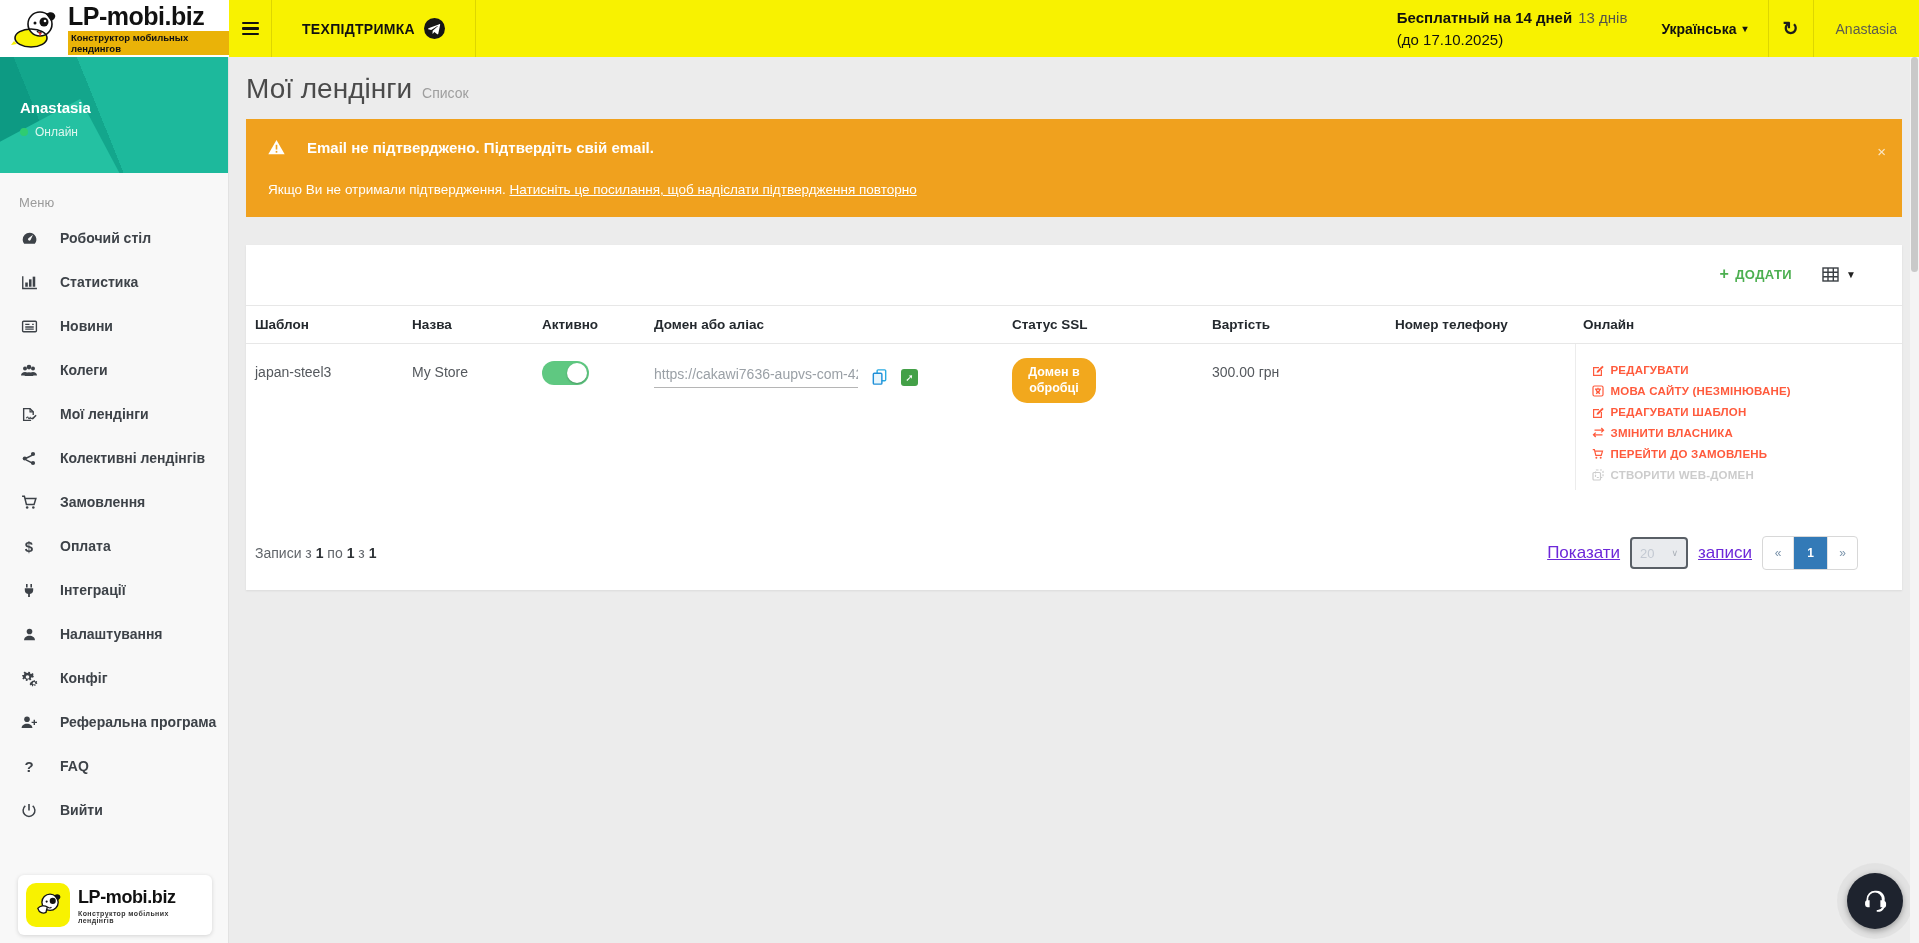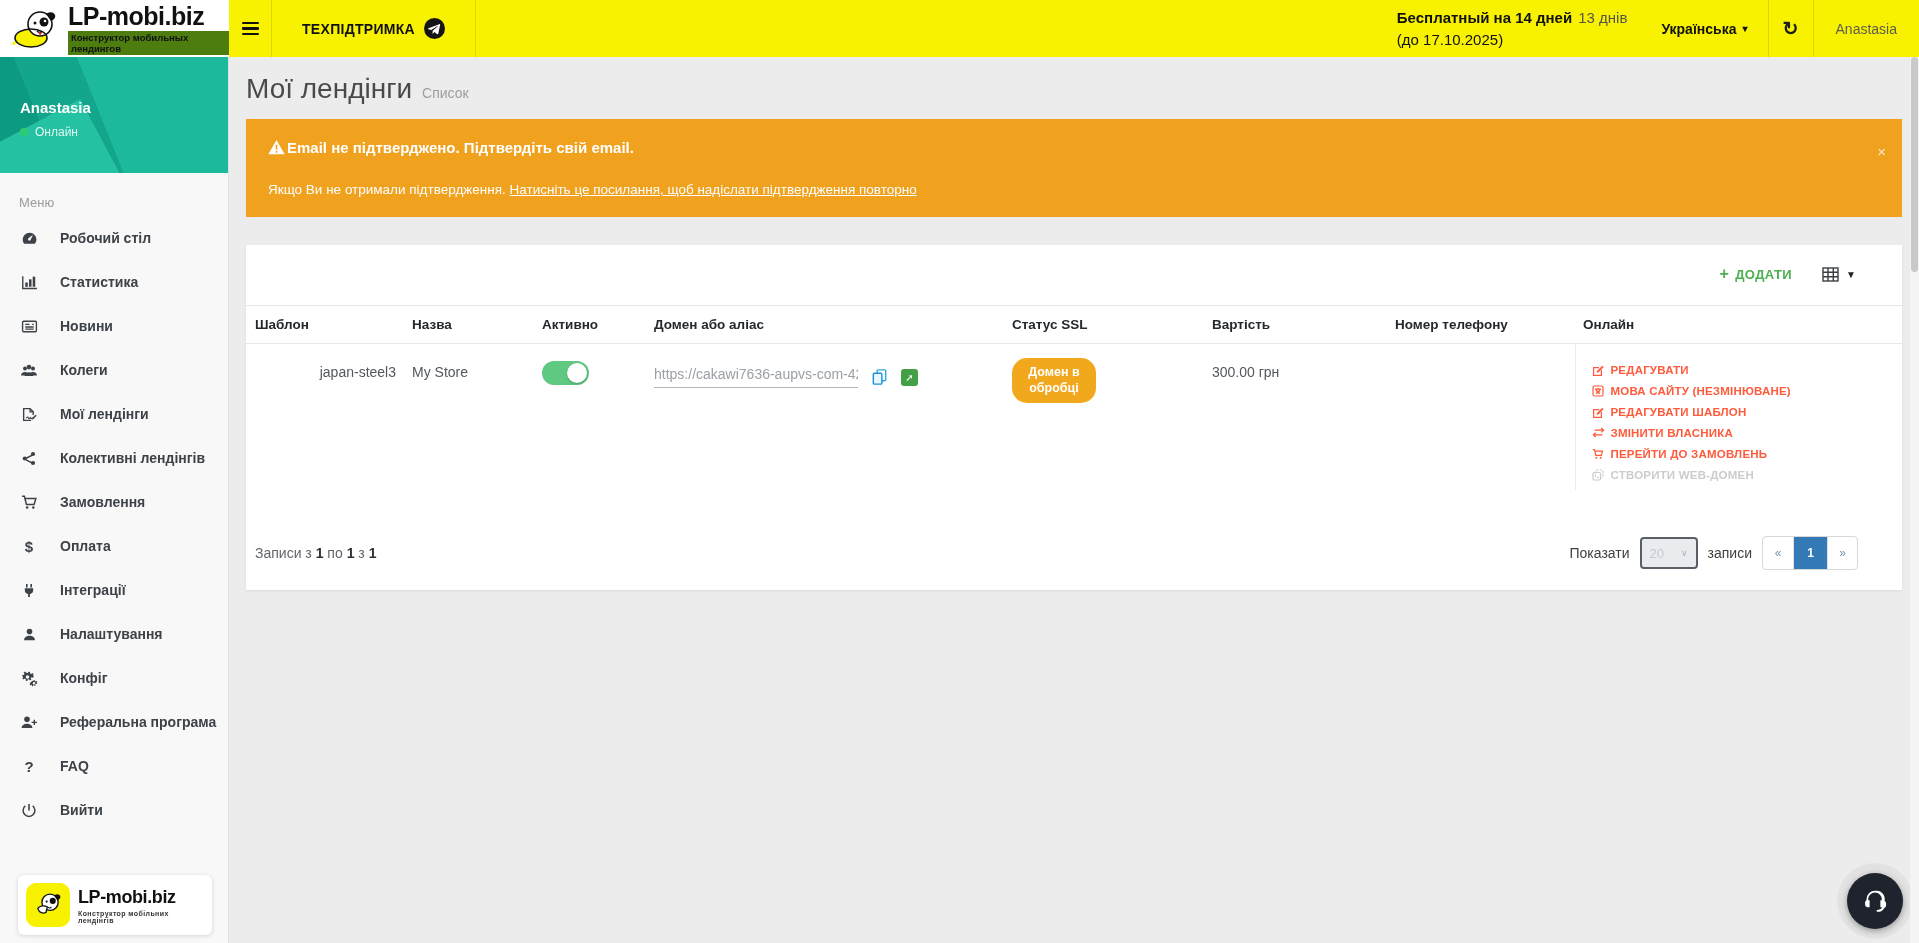--- a/index.html
+++ b/index.html
@@ -3,21 +3,21 @@
 <meta charset="utf-8">
 <style>
   * { margin:0; padding:0; box-sizing:border-box; }
   html,body { width:1919px; height:943px; overflow:hidden; font-family:"Liberation Sans", sans-serif; background:#ececec; }
   svg { display:block; }
 
   
   .topbar { display:flex; height:57px; position:relative; z-index:5; }
   .brand { width:229px; background:#fff; display:flex; align-items:center; gap:8px; padding-left:10px; }
   .brand-text .brand-title { font-size:25px; font-weight:bold; color:#111; letter-spacing:-0.5px; }
-  .brand-text .brand-sub { font-size:9.5px; font-weight:bold; color:#111; background:#4d7c0f; padding:1px 3px; display:inline-block; }
+  .brand-text .brand-sub { font-size:9.5px; font-weight:bold; color:#111; background:#eab308; padding:1px 3px; display:inline-block; }
   .topbar-rest { flex:1; background:#f8f200; display:flex; align-items:stretch; }
   .burger { width:43px; display:flex; align-items:center; justify-content:center; flex-direction:column; gap:3px; border-right:1px solid #ddd600; cursor:pointer; }
   .burger i { display:block; width:17px; height:2.5px; background:#111; border-radius:1px; }
   .support { display:flex; align-items:center; gap:9px; padding:0 30px; border-right:1px solid #ddd600; font-size:14px; font-weight:bold; color:#111; letter-spacing:.3px; cursor:pointer; }
   .tg-badge { width:21px; height:21px; }
   .top-spacer { flex:1; }
   .trial { display:flex; flex-direction:column; justify-content:center; font-size:15px; color:#111; line-height:1.45; padding-right:14px; }
   .trial-l1 b { font-weight:bold; }
   .trial-days { color:#55554a; margin-left:6px;margin-top:48px; }
   .lang { display:flex; align-items:center; gap:6px; padding:0 20px; font-size:14px; font-weight:bold; color:#111; cursor:pointer; }
@@ -42,56 +42,56 @@
   .side-card-title { font-size:18px; font-weight:bold; color:#111; letter-spacing:-0.4px; }
   .side-card-sub { font-size:7px; font-weight:bold; color:#333; letter-spacing:.4px; margin-top:2px; }
 
   
   .main { margin-left:229px; height:886px; background:#ececec; position:relative; }
   .page-head { padding:16px 20px 12px 17px; display:flex; align-items:baseline; gap:10px; }
   .page-title { font-size:28px; font-weight:normal; color:#4a4a4a; }
   .page-sub { font-size:14px; color:#9e9e9e; }
 
   .alert { position:relative; margin:2px 17px 0; background:#f0a11e; color:#fff; padding:20px 46px 20px 22px; }
-  .alert-title { display:flex; align-items:center; gap:2px; font-size:15px; font-weight:bold; }
+  .alert-title { display:flex; align-items:center; gap:22px; font-size:15px; font-weight:bold; }
   .alert-line2 { margin-top:26px; font-size:13.5px; }
   .alert-line2 a { color:#fff; text-decoration:underline; cursor:pointer; }
   .alert-close { position:absolute; right:16px; top:24px; color:rgba(255,255,255,.75); font-size:15px; cursor:pointer; }
 
   .card { margin:28px 17px 0; background:#fff; box-shadow:0 1px 2px rgba(0,0,0,.08); padding-bottom:20px; }
   .toolbar { display:flex; justify-content:flex-end; align-items:center; gap:30px; padding:20px 46px 22px 20px; }
   .add-btn { display:flex; align-items:center; gap:6px; color:#4caf50; font-size:13px; font-weight:bold; letter-spacing:.4px; cursor:pointer; }
   .add-plus { font-size:16px; font-weight:bold; }
   .grid-btn { display:flex; align-items:center; gap:7px; cursor:pointer; color:#3a3f44; }
   .grid-caret { font-size:10px; color:#222; }
 
   table.landings { width:100%; border-collapse:collapse; table-layout:fixed; }
   col.c-template{width:158px} col.c-name{width:130px} col.c-active{width:112px} col.c-domain{width:358px}
   col.c-ssl{width:200px} col.c-cost{width:183px} col.c-phone{width:188px} col.c-options{width:auto}
   .landings th { text-align:left; font-size:13.5px; color:#24292e; font-weight:bold; padding:11px 8px; border-top:1px solid #e7e7e7; border-bottom:1px solid #e7e7e7; }
   .landings th:first-child { padding-left:9px; }
   .landings td { vertical-align:top; padding:20px 8px 0; font-size:14px; color:#54585d; }
-  .landings td:first-child { padding-left:9px;text-align:right; }
+  .landings td:first-child { padding-left:9px; }
   .cell-domain { display:flex; align-items:flex-start; gap:12px; }
   .domain-input { width:204px; border:none; border-bottom:1px solid #b5b5b5; background:transparent; color:#9aa0a6; font-size:14px; font-family:"Liberation Sans",sans-serif; padding:2px 0 5px; outline:none; }
   .ext-btn { width:17px; height:17px; background:#43a047; border-radius:3px; color:#fff; font-size:10px; display:flex; align-items:center; justify-content:center; margin-top:5px; cursor:pointer; }
   .copy-btn { margin-top:3px; cursor:pointer; }
   .toggle { width:47px; height:24px; border-radius:12px; background:#5fc881; position:relative; cursor:pointer; margin-top:-3px; }
   .toggle .knob { position:absolute; right:2px; top:2px; width:20px; height:20px; background:#fff; border-radius:50%; box-shadow:0 1px 2px rgba(0,0,0,.25); }
   .badge-ssl { display:inline-block; background:#f2a81d; color:#fff; font-weight:bold; font-size:12.5px; line-height:1.3; text-align:center; padding:6px 6px; border-radius:15px; width:84px; margin-top:-6px; }
   .cell-options { border-left:1px solid #ececec; padding-left:16px !important; }
   .opt { display:flex; align-items:flex-start; gap:6px; color:#ff5a3c; font-size:11.5px; font-weight:bold; margin-bottom:9px; letter-spacing:.2px; cursor:pointer; }
   .opt .oi { width:13px; display:flex; justify-content:center; color:inherit; }
   .opt.disabled { color:#cccccc; cursor:default; }
 
   .tfoot { display:flex; justify-content:space-between; align-items:center; padding:46px 44px 0 9px; }
   .records { font-size:14px; color:#61656a; }
   .records b { color:#2f3337; }
   .tfoot-right { display:flex; align-items:center; gap:10px; }
-  .muted-sm { font-size:14px; color:#404040; }
+  .muted-sm { font-size:17px; color:#6d28d9;text-decoration:underline; }
   .size-select { width:58px; height:32px; border:2px solid #595f66; border-radius:4px; background:#e9ebee; color:#c3c9d2; font-size:13px; display:flex; align-items:center; justify-content:space-between; padding:0 8px; cursor:default; }
   .size-caret { font-size:9px; color:#aab0b8; }
   .pager { display:flex; border:1px solid #d8d8d8; border-radius:4px; overflow:hidden; background:#fff; }
   .pg { min-width:30px; height:32px; display:flex; align-items:center; justify-content:center; font-size:12px; color:#7a93ab; cursor:pointer; }
   .pg + .pg { border-left:1px solid #e2e2e2; }
   .pg.active { background:#337ab7; color:#fff; min-width:34px; font-weight:bold; }
 
   
   .chat-halo { position:absolute; right:6px; bottom:4px; width:76px; height:76px; border-radius:50%; background:rgba(215,215,215,.45); display:flex; align-items:center; justify-content:center; }
   .chat-btn { width:56px; height:56px; border-radius:50%; background:#1e232e; display:flex; align-items:center; justify-content:center; cursor:pointer; box-shadow:0 2px 6px rgba(0,0,0,.35); }

